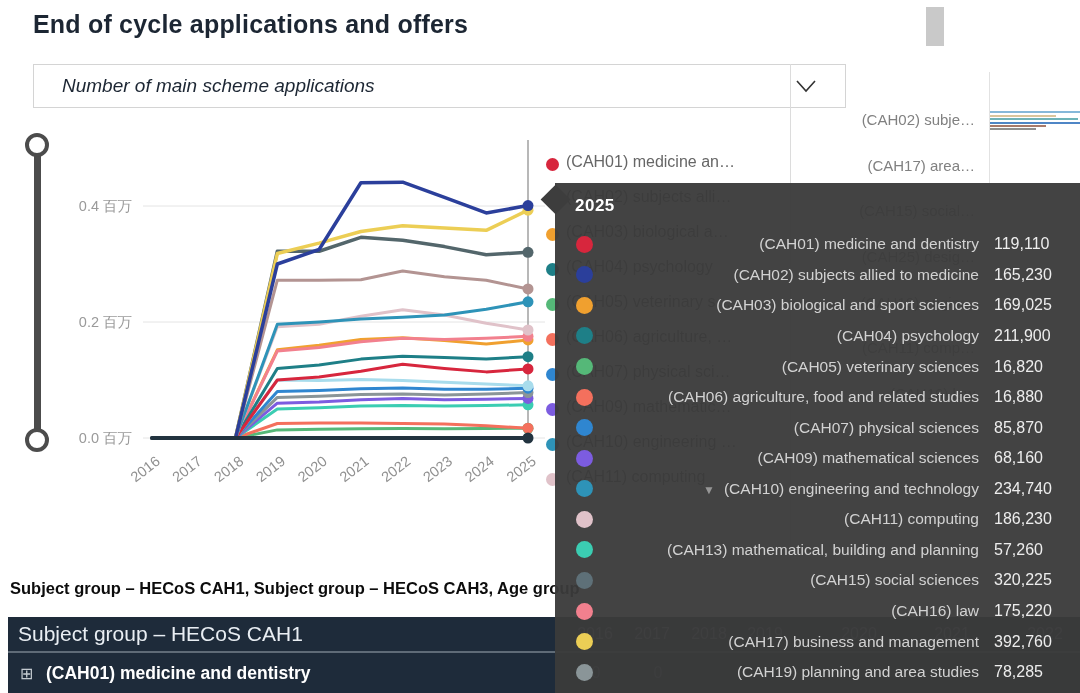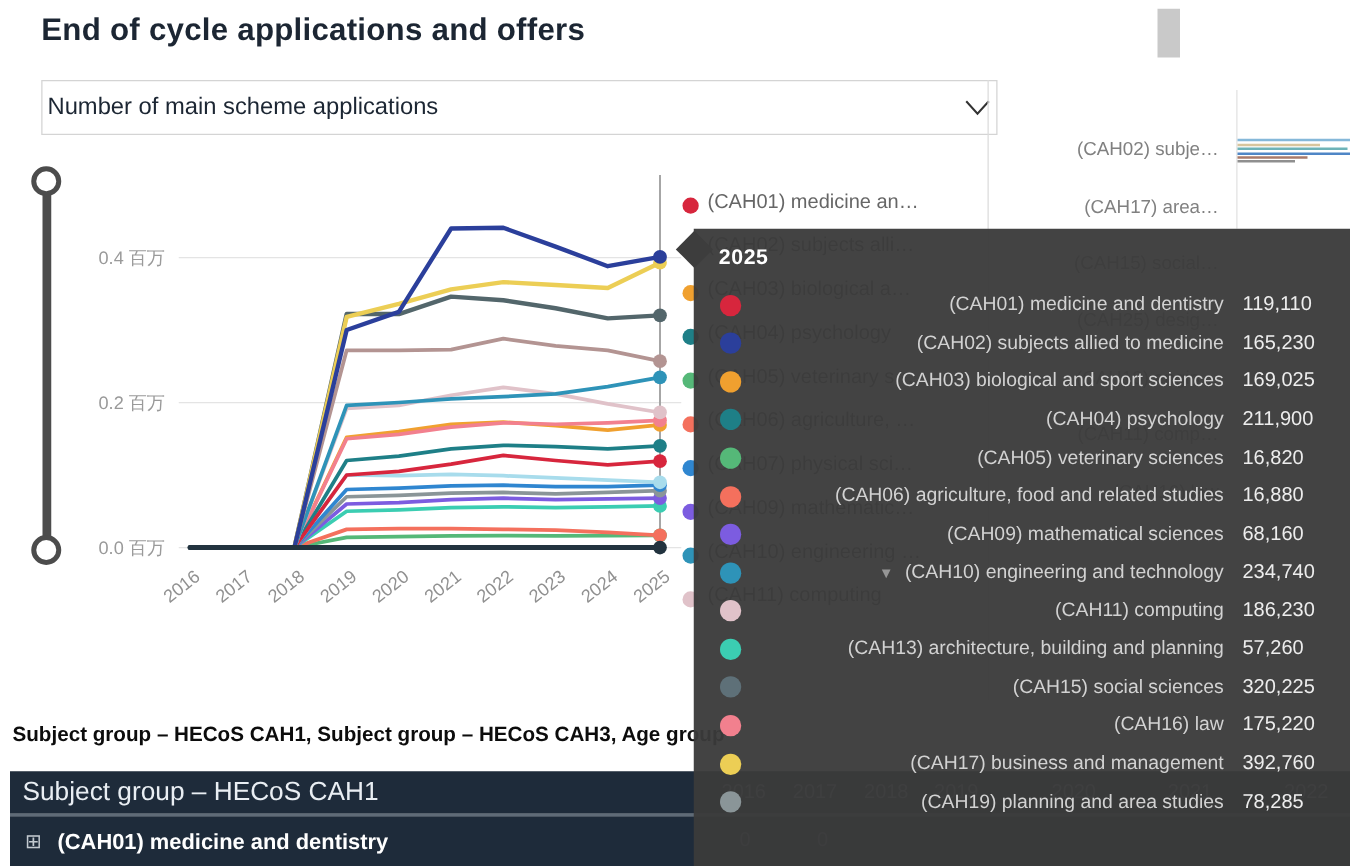--- a/index.html
+++ b/index.html
@@ -1,21 +1,21 @@
 <!DOCTYPE html>
 <html><head>
 <meta charset="utf-8">
 <style>
   html,body{margin:0;padding:0;background:#fff;}
   #app{position:relative;width:1080px;height:693px;overflow:hidden;background:#fff;
        font-family:"Liberation Sans",sans-serif;color:#1c2633;}
   .abs{position:absolute;}
   .page-title{left:33px;top:10px;font-size:25px;font-weight:bold;color:#1c2633;letter-spacing:.2px;}
   .dropdown{left:33px;top:64px;width:755px;height:42px;border:1px solid #d4d4d4;background:#fff;
-            display:flex;align-items:center;padding:0 4px;box-sizing:content-box;}
+            display:flex;align-items:center;padding:0 28px;box-sizing:content-box;font-style:italic;}
   .dropdown-value{font-size:19px;color:#1c2633;flex:1;}
   .chevron{width:22px;height:14px;}
   .panel-divider{left:790px;top:64px;width:1px;height:496px;background:#dcdcdc;}
   .vline-right{left:989px;top:72px;width:1px;height:111px;background:#e2e2e2;}
   .scroll-thumb{left:926px;top:7px;width:18px;height:39px;background:#c9c9c9;}
   .slider-track{left:34px;top:145px;width:7px;height:295px;background:#4c4c4c;border-radius:4px;}
   .slider-handle{width:16px;height:16px;border:4px solid #4c4c4c;background:#fff;border-radius:50%;left:25px;}
   #handle-top{top:133px;} #handle-bottom{top:428px;}
   #chart-svg{left:0;top:120px;}
   #legend-left{left:546px;top:136px;width:250px;}
@@ -243,37 +243,42 @@
           <div class="tt-dot" style="background: rgb(85, 184, 120);"></div>
           <div class="tt-label">(CAH05) veterinary sciences</div>
           <div class="tt-val">16,820</div>
         </div>
         <div class="tt-row">
           <div class="tt-dot" style="background: rgb(244, 112, 93);"></div>
           <div class="tt-label">(CAH06) agriculture, food and related studies</div>
           <div class="tt-val">16,880</div>
         </div>
         <div class="tt-row">
+          <div class="tt-dot" style="background: rgb(47, 134, 208);"></div>
+          <div class="tt-label">(CAH07) physical sciences</div>
+          <div class="tt-val">85,870</div>
+        </div>
+        <div class="tt-row">
           <div class="tt-dot" style="background: rgb(124, 92, 224);"></div>
           <div class="tt-label">(CAH09) mathematical sciences</div>
           <div class="tt-val">68,160</div>
         </div>
         <div class="tt-row">
           <div class="tt-dot" style="background: rgb(46, 147, 184);"></div>
           <div class="tt-label"><span class="tt-marker">▼</span>(CAH10) engineering and technology</div>
           <div class="tt-val">234,740</div>
         </div>
         <div class="tt-row">
           <div class="tt-dot" style="background: rgb(224, 194, 201);"></div>
           <div class="tt-label">(CAH11) computing</div>
           <div class="tt-val">186,230</div>
         </div>
         <div class="tt-row">
           <div class="tt-dot" style="background: rgb(59, 205, 178);"></div>
-          <div class="tt-label">(CAH13) architecture, building and planning</div>
+          <div class="tt-label">(CAH13) mathematical, building and planning</div>
           <div class="tt-val">57,260</div>
         </div>
         <div class="tt-row">
           <div class="tt-dot" style="background: rgb(94, 112, 120);"></div>
           <div class="tt-label">(CAH15) social sciences</div>
           <div class="tt-val">320,225</div>
         </div>
         <div class="tt-row">
           <div class="tt-dot" style="background: rgb(242, 128, 142);"></div>
           <div class="tt-label">(CAH16) law</div>

